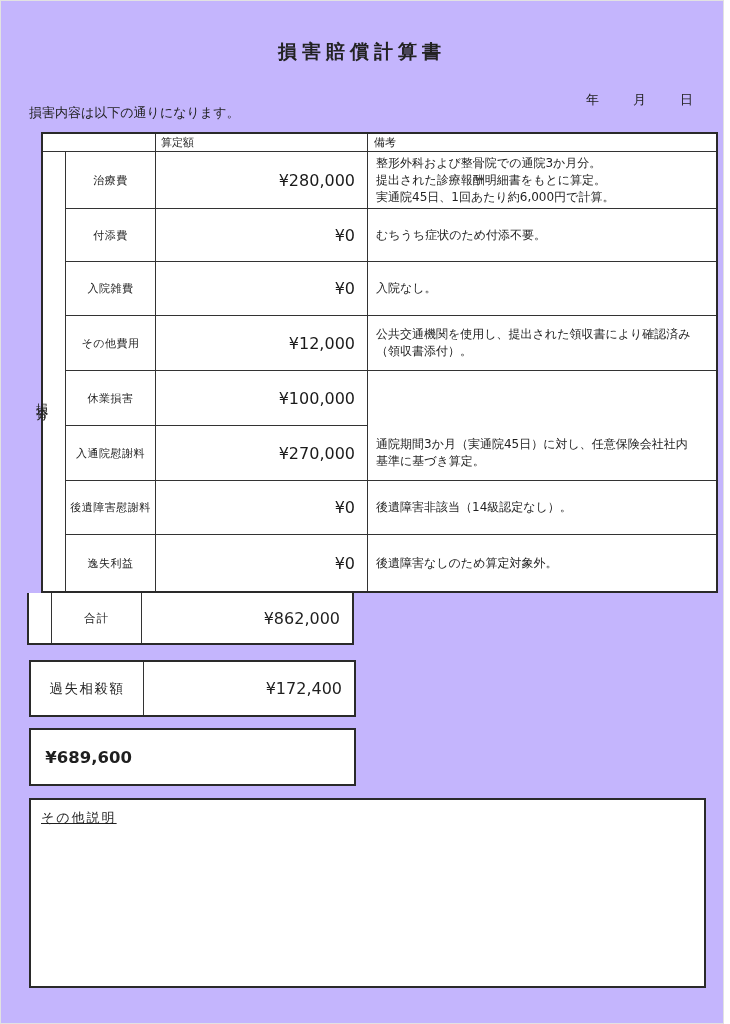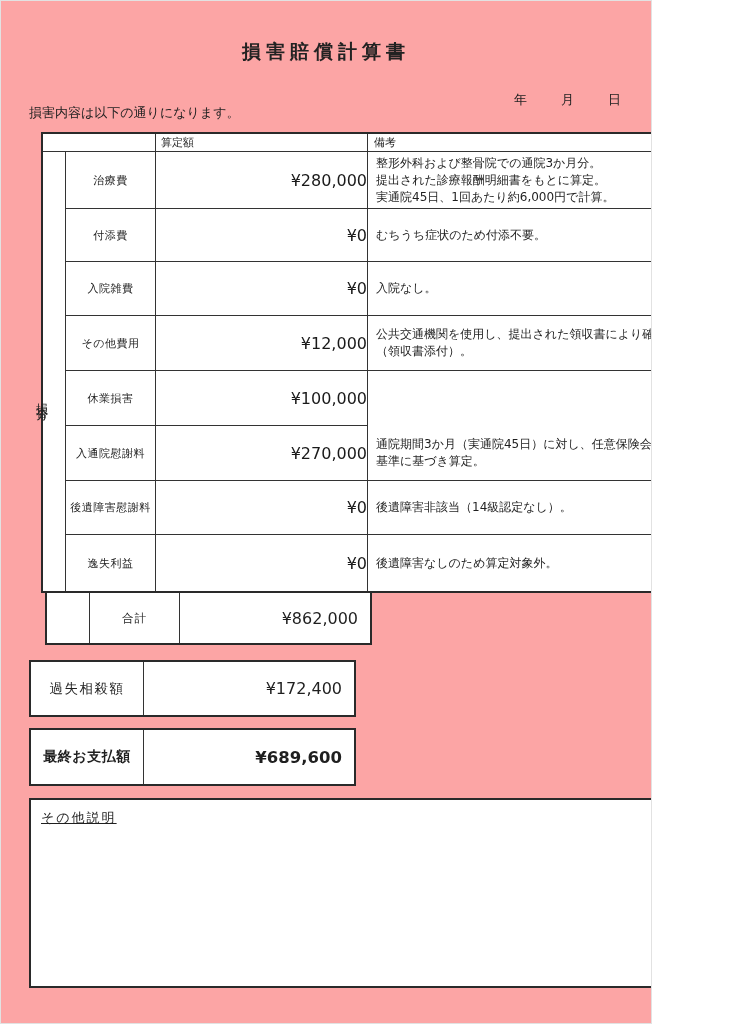--- a/index.html
+++ b/index.html
@@ -3,23 +3,23 @@
 <meta charset="utf-8">
 <style>
   * { margin: 0; padding: 0; box-sizing: border-box; }
   html, body { background: #ffffff; }
   body {
     font-family: "DejaVu Sans", "Liberation Sans", sans-serif;
     color: #1f1f1f;
   }
   .page {
     position: relative;
-    width: 652px;
+    width: 724px;
     height: 1024px;
-    background: #fca5a5;
+    background: #c4b5fd;
     border: 1px solid #e2e2e2;
     overflow: hidden;
   }
   .doc-title {
     position: absolute;
     top: 38px; left: 0; width: 100%;
     text-align: center;
     font-size: 19px;
     font-weight: bold;
     letter-spacing: 5px;
@@ -60,41 +60,40 @@
   .c-item {
     grid-column: 2;
     border-right: 1px solid #333; border-bottom: 1px solid #333;
     display: flex; align-items: center; justify-content: center;
     font-size: 11px; letter-spacing: 0.5px; text-align: center;
   }
   .c-amount {
     grid-column: 3;
     border-right: 1px solid #333; border-bottom: 1px solid #333;
     display: flex; align-items: center; justify-content: flex-end;
-    font-size: 16px; color: #1a1a1a;
+    padding-right: 12px; font-size: 16px; color: #1a1a1a;
   }
   .c-remark {
     grid-column: 4;
     border-bottom: 1px solid #333;
     display: flex; align-items: center;
     padding: 4px 8px;
     font-size: 12px; line-height: 17px;
     white-space: pre-line;
   }
   .last-row { border-bottom: none !important; }
   
   .tbl-total {
     position: absolute;
-    left: 44px; top: 592px;
+    left: 26px; top: 592px;
     width: 327px; height: 52px;
     border: 2px solid #2a2a2a; border-top: none;
     background: #fff;
     display: grid;
     grid-template-columns: 23px 90px 1fr;
-    padding-left: 20px;
   }
   .total-group { border-right: 1px solid #333; }
   .total-label {
     border-right: 1px solid #333;
     display: flex; align-items: center; justify-content: center;
     font-size: 11.5px; letter-spacing: 1px;
   }
   .total-amount {
     display: flex; align-items: center; justify-content: flex-end;
     padding-right: 12px; font-size: 16px;
@@ -213,21 +212,20 @@
   </div>
 
   <div class="group-label">損害分</div>
 
   <div class="box2 box-fault">
     <div class="b-label">過失相殺額</div>
     <div class="b-amount">¥172,400</div>
   </div>
 
   <div class="box2 box-final">
-    <div class="b-label">最終お支払額</div>
     <div class="b-amount">¥689,600</div>
   </div>
 
   <div class="notes-box">
     <div class="notes-label">その他説明</div>
   </div>
 
 </div>
 
 </body></html>

